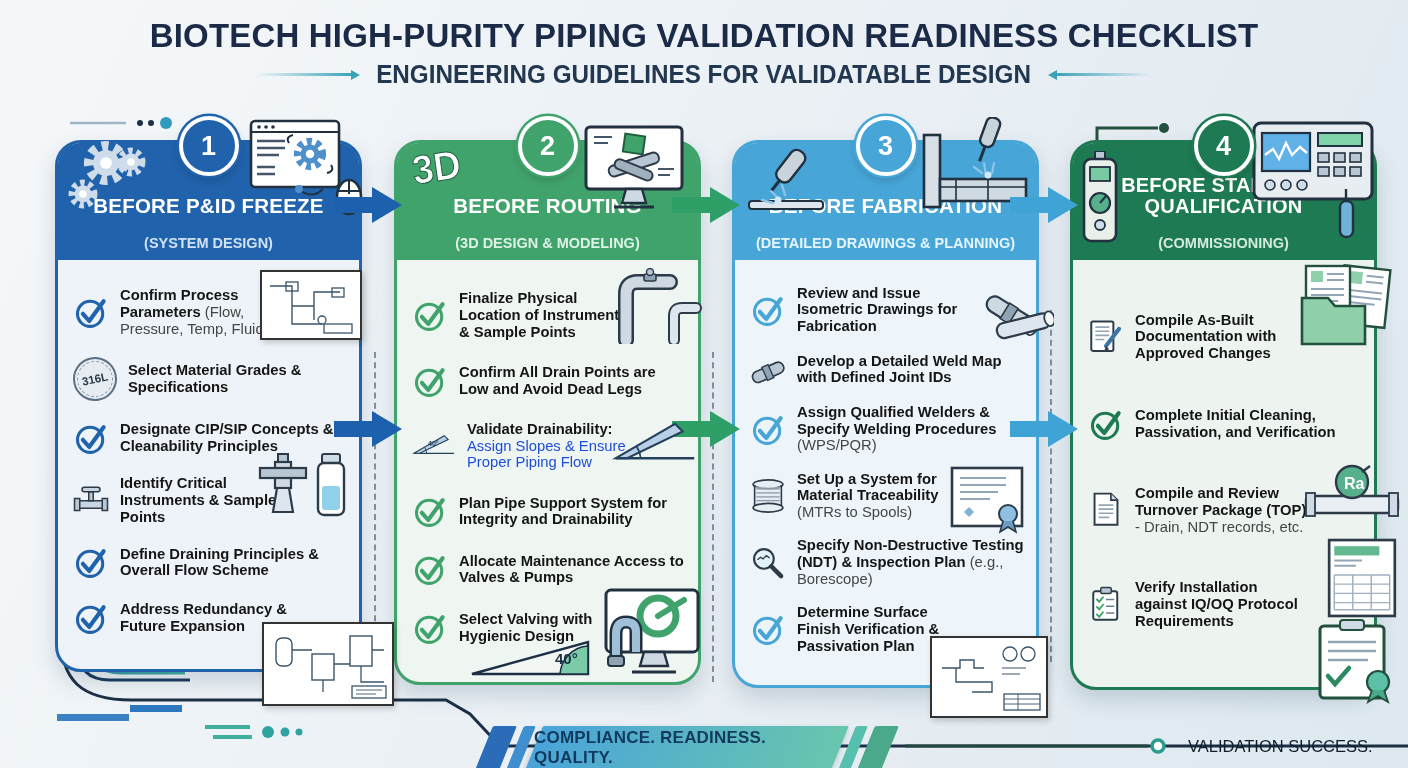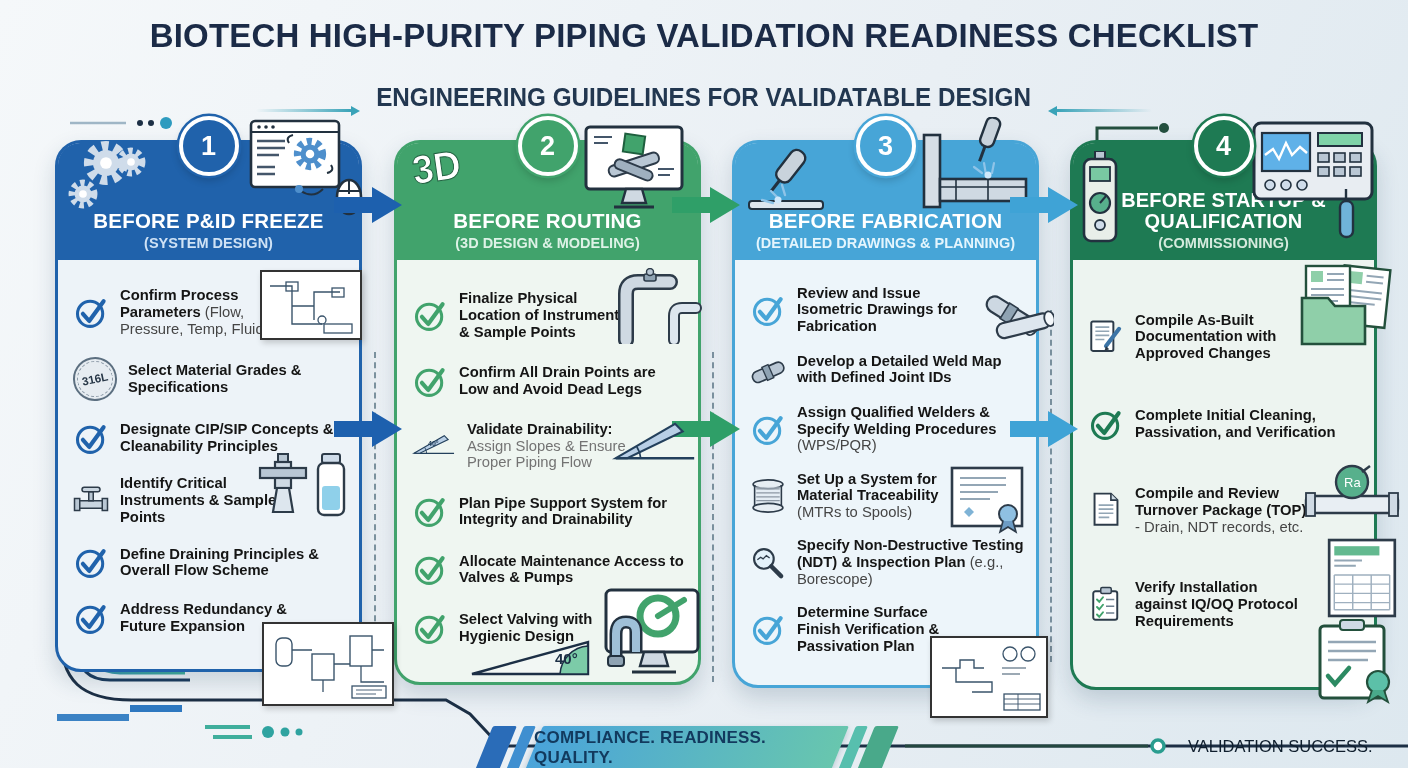--- a/index.html
+++ b/index.html
@@ -2,40 +2,40 @@
 <html><head>
 <meta charset="utf-8">
 <style>
   html,body{margin:0;padding:0;background:#cfd9e2;}
   .page{position:relative;width:1408px;height:768px;overflow:hidden;margin:0 auto;
         background:linear-gradient(115deg,#f5f8fa 0%,#e9eff4 55%,#dde8ef 100%);
         font-family:"Liberation Sans",sans-serif;}
   
   .title{position:absolute;top:16px;left:0;right:0;margin:0;text-align:center;
          font-size:34px;font-weight:bold;color:#1b2b47;letter-spacing:.2px;transform:scaleX(.97)}
-  .subrow{position:absolute;top:83px;left:0;right:0;display:flex;justify-content:center;align-items:flex-end;gap:14px}
+  .subrow{position:absolute;top:60px;left:0;right:0;display:flex;justify-content:center;align-items:center;gap:14px}
   .subtitle{font-size:25px;font-weight:bold;color:#223750;margin:0;transform:scaleX(.97)}
   .flank{width:96px;height:3px;border-radius:2px;position:relative}
   .flank.left{background:linear-gradient(90deg,rgba(57,163,184,0),#39a3b8)}
   .flank.right{background:linear-gradient(270deg,rgba(57,163,184,0),#39a3b8)}
   .flank::after{content:"";position:absolute;top:-3.5px;width:0;height:0;border-top:5px solid transparent;border-bottom:5px solid transparent}
   .flank.left::after{right:-8px;border-left:9px solid #39a3b8}
   .flank.right::after{left:-8px;border-right:9px solid #39a3b8}
   
   .card{position:absolute;top:140px;width:307px;background:var(--body);border:3px solid var(--c);
         border-radius:26px;box-shadow:0 10px 22px rgba(30,60,90,.18);z-index:2;box-sizing:border-box}
   .c1{--c:#2062ab;--sub:#cfe2f5;--body:#edf3f8}
   .c2{--c:#41a36c;--sub:#ddf2e6;--body:#eff6f1}
   .c3{--c:#47a5d7;--sub:#e4f5fd;--body:#edf5fa}
   .c4{--c:#1e7a53;--sub:#d4eadd;--body:#edf4f0}
   .chead{height:117px;background:var(--c);border-radius:22px 22px 0 0;display:flex;flex-direction:column;
          justify-content:flex-end;align-items:center;padding-bottom:9px;box-sizing:border-box}
   .ctitle{color:#fff;font-weight:bold;font-size:20.5px;text-align:center;line-height:1.06;max-width:268px;letter-spacing:.2px}
   .c4 .ctitle{font-size:20px;max-width:236px}
-  .csub{color:var(--sub);font-weight:bold;font-size:14.5px;margin-top:3px;text-align:center;max-width:290px}
+  .csub{color:var(--sub);font-weight:bold;font-size:14.5px;margin-top:18px;text-align:center;max-width:290px}
   .badge{position:absolute;top:-27px;left:50%;transform:translateX(-50%);width:52px;height:52px;border-radius:50%;
          background:var(--c);border:4px solid #fff;box-shadow:0 0 0 2.5px var(--c),0 4px 8px rgba(0,0,0,.2);
          display:flex;align-items:center;justify-content:center;z-index:5}
   .badge span{color:#fff;font-size:27px;font-weight:bold}
   .cbody{display:flex;flex-direction:column;justify-content:space-evenly;height:calc(100% - 117px);
          padding:8px 8px 14px 15px;box-sizing:border-box}
   .item{display:flex;align-items:center;gap:11px}
   .ic{width:36px;height:36px;flex:0 0 36px;color:var(--c)}
   .txt{margin:0;font-size:14.8px;font-weight:bold;color:#151515;line-height:1.13;max-width:228px}
   .txt.narrow{max-width:178px}
@@ -47,21 +47,21 @@
   .hico{position:absolute;z-index:4}
   .logo3d{position:absolute;z-index:4;font-size:40px;font-weight:bold;color:#fff;transform:rotate(-8deg) scaleX(.95);
           text-shadow:2px 2px 0 #1e5f3e,-1.5px -1.5px 0 #1e5f3e,1.5px -1.5px 0 #1e5f3e,-1.5px 1.5px 0 #1e5f3e,4px 4px 0 #2c7click;-webkit-text-stroke:1px #1e5f3e}
   
   .arrow{position:absolute;z-index:6;width:70px;height:38px}
   .dash{position:absolute;z-index:1;width:0;border-left:2.5px dashed #5b7585;opacity:.75}
   .art{position:absolute;z-index:6}
   .thumb{position:absolute;z-index:6;background:#fff;border:2.5px solid #333;box-shadow:2px 3px 6px rgba(0,0,0,.18)}
   .angle-small{position:absolute;font-size:7px;font-weight:bold;color:#23405c}
   .angle-big{position:absolute;z-index:7;font-size:15px;font-weight:bold;color:#1c2f45}
-  .ra-lab{position:absolute;z-index:7;font-size:13px;font-weight:normal;color:#fff}
+  .ra-lab{position:absolute;z-index:7;font-size:16px;font-weight:bold;color:#fff}
   
   .banner{position:absolute;left:484px;top:726px;display:flex;gap:7px;z-index:7;height:44px}
   .banner>div{transform:skewX(-22deg);height:44px;border-radius:2px}
   .bs1{width:24px;background:#2a6cb8}.bs2{width:12px;background:#3f8fd0}
   .bmain{width:306px;background:linear-gradient(90deg,#4aa4da,#68c6ae);display:flex;align-items:center;justify-content:center;
          box-shadow:0 3px 6px rgba(20,60,90,.25)}
   .bmain span{transform:skewX(22deg);font-size:17px;font-weight:bold;color:#123a5e;letter-spacing:.2px}
   .bs3{width:12px;background:#57bfae}.bs4{width:24px;background:#49a98a}
   .vsucc{position:absolute;left:1188px;top:737px;z-index:7;font-size:16.5px;font-weight:normal;color:#0f1e2d}
 </style>
@@ -284,21 +284,21 @@
         <p class="txt"><b>Confirm All Drain Points are Low and Avoid Dead Legs</b></p>
       </div>
       <div class="item">
         <span style="position:relative;flex:0 0 44px">
           <svg width="44" height="24" viewBox="0 0 90 46">
               <use href="#slope"></use>
             </svg>
           <span class="angle-small" style="left:16px;top:8px">40°</span>
         </span>
         <p class="txt narrow"><b>Validate Drainability:</b><br>
-           <span class="note" style="color:#737373">Assign Slopes &amp; Ensure Proper Piping Flow</span></p>
+           <span class="note" style="color:#1d4ed8">Assign Slopes &amp; Ensure Proper Piping Flow</span></p>
       </div>
       <div class="item">
         <svg class="ic" viewBox="0 0 40 40">
             <use href="#ck"></use>
           </svg>
         <p class="txt"><b>Plan Pipe Support System for Integrity and Drainability</b></p>
       </div>
       <div class="item">
         <svg class="ic" viewBox="0 0 40 40">
             <use href="#ck"></use>

